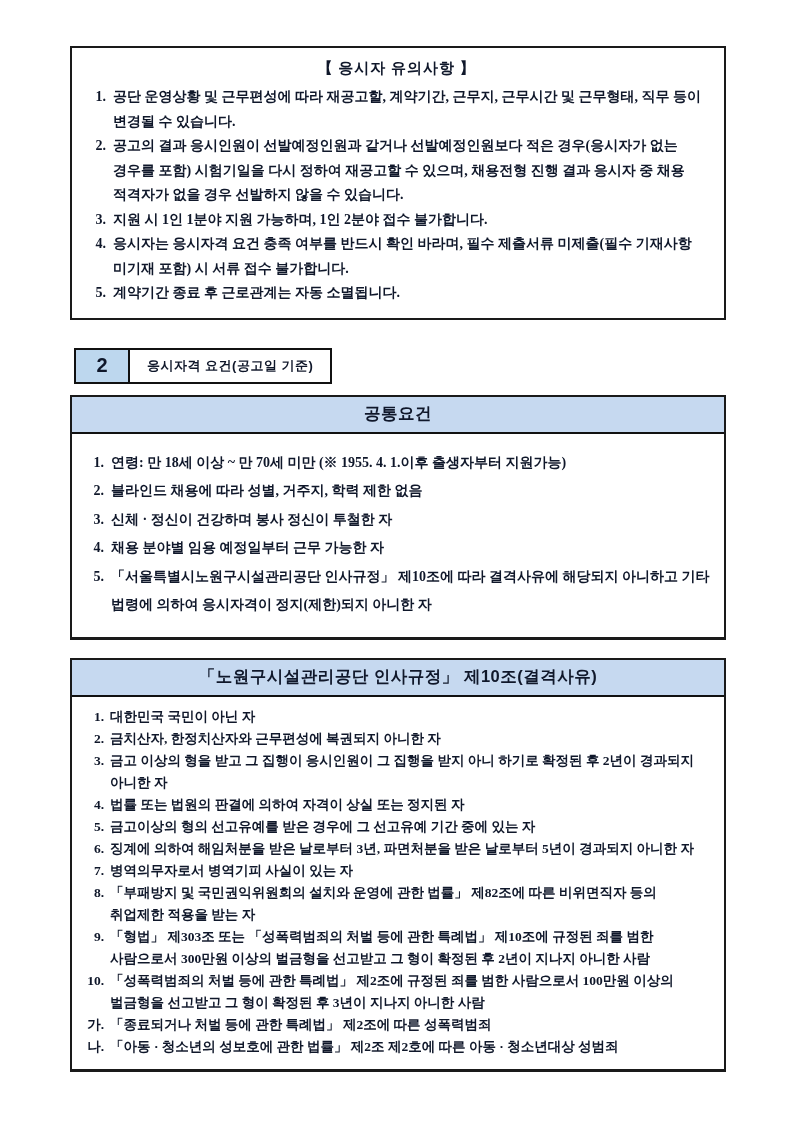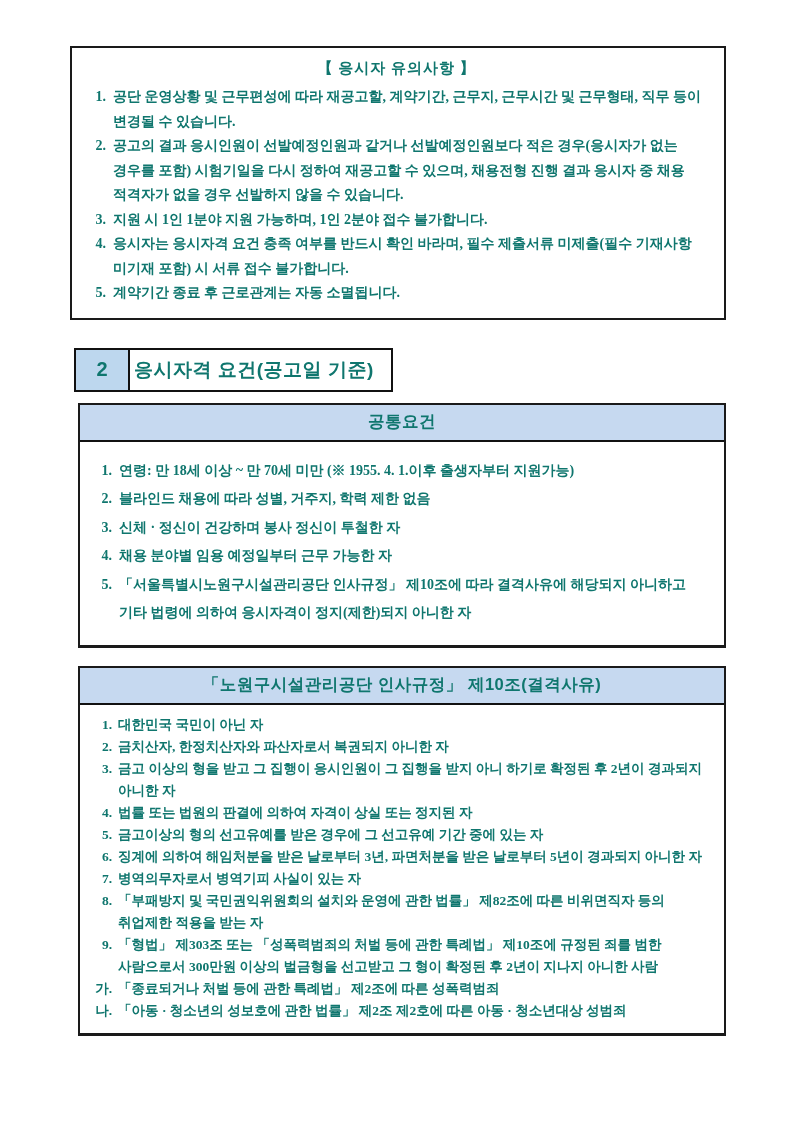--- a/index.html
+++ b/index.html
@@ -3,21 +3,21 @@
 <meta charset="utf-8">
 <style>
   html, body { margin:0; padding:0; background:#ffffff; }
   .page {
     position:relative;
     width:793px; height:1121px;
     box-sizing:border-box;
     padding:46px 67px 0 70px;
     background:#ffffff;
     font-family:"Liberation Serif","DejaVu Serif",serif;
-    color:#0f766e;
+    color:#0f172a;
     overflow:hidden;
   }
 
   
   .notice-box{
     border:2px solid #1a1a1a;
     padding:6px 13px 12px 10px;
     box-sizing:border-box;
   }
   .notice-title{
@@ -46,32 +46,31 @@
   }
   .sec-num{
     width:52px;
     display:flex; align-items:center; justify-content:center;
     border-right:2px solid #111111;
     font-size:20px;
   }
   .sec-title{
     background:#ffffff;
     display:flex; align-items:center;
-    padding:7px 17px 7px 4px;
-    font-size:19px;
+    padding:7px 17px 7px 17px;
+    font-size:13px;
     letter-spacing:0.5px;
   }
 
   
   .req-box{
     border:2px solid #1a1a1a;
     border-bottom-width:3px;
     margin-top:11px;
     box-sizing:border-box;
-    margin-left:8px;
   }
   .box-header{
     border-bottom:2.5px solid #111111;
     text-align:center;
     font-family:"Liberation Sans","DejaVu Sans",sans-serif;
     font-weight:800;
     font-size:16.5px;
     padding:6px 0 7px;
     letter-spacing:0.5px;
   }
@@ -150,21 +149,21 @@
   
   <div class="req-box disq">
     <div class="box-header" style="background:#c6d9f0;">「노원구시설관리공단 인사규정」 제10조(결격사유)</div>
     <div class="box-body">
       <div class="row">
         <span class="num">1.</span>
         <span class="txt">대한민국 국민이 아닌 자</span>
       </div>
       <div class="row">
         <span class="num">2.</span>
-        <span class="txt">금치산자, 한정치산자와 파산자로서 복권되지 아니한 자</span>
+        <span class="txt">금치산자, 한정치산자와 근무편성에 복권되지 아니한 자</span>
       </div>
       <div class="row">
         <span class="num">3.</span>
         <span class="txt">금고 이상의 형을 받고 그 집행이 응시인원이 그 집행을 받지 아니 하기로 확정된 후 2년이 경과되지 아니한 자</span>
       </div>
       <div class="row">
         <span class="num">4.</span>
         <span class="txt">법률 또는 법원의 판결에 의하여 자격이 상실 또는 정지된 자</span>
       </div>
       <div class="row">
@@ -181,20 +180,24 @@
       </div>
       <div class="row">
         <span class="num">8.</span>
         <span class="txt">「부패방지 및 국민권익위원회의 설치와 운영에 관한 법률」 제82조에 따른 비위면직자 등의 취업제한 적용을 받는 자</span>
       </div>
       <div class="row">
         <span class="num">9.</span>
         <span class="txt">「형법」 제303조 또는 「성폭력범죄의 처벌 등에 관한 특례법」 제10조에 규정된 죄를 범한 사람으로서 300만원 이상의 벌금형을 선고받고 그 형이 확정된 후 2년이 지나지 아니한 사람</span>
       </div>
       <div class="row">
+        <span class="num">10.</span>
+        <span class="txt">「성폭력범죄의 처벌 등에 관한 특례법」 제2조에 규정된 죄를 범한 사람으로서 100만원 이상의 벌금형을 선고받고 그 형이 확정된 후 3년이 지나지 아니한 사람</span>
+      </div>
+      <div class="row">
         <span class="num">가.</span>
         <span class="txt">「종료되거나 처벌 등에 관한 특례법」  제2조에 따른 성폭력범죄</span>
       </div>
       <div class="row">
         <span class="num">나.</span>
         <span class="txt">「아동 · 청소년의 성보호에 관한 법률」  제2조 제2호에 따른 아동 · 청소년대상 성범죄</span>
       </div>
     </div>
   </div>
 

